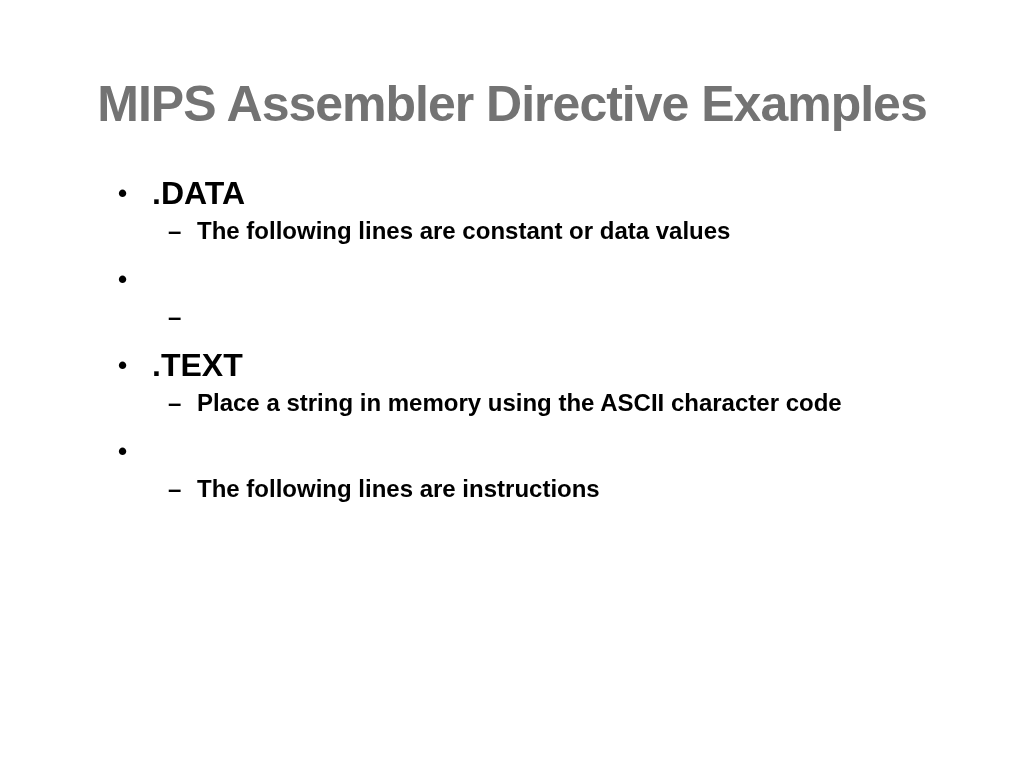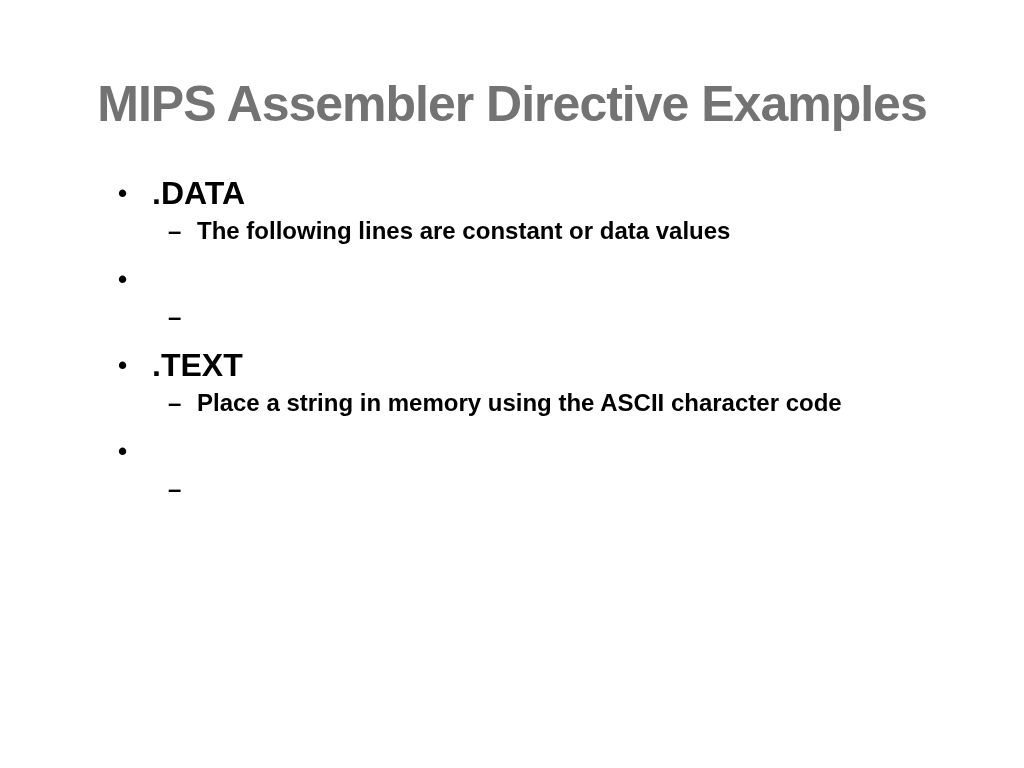--- a/index.html
+++ b/index.html
@@ -93,16 +93,17 @@
     <div class="item-sub">
       <span class="dash-marker">–</span>
       <span class="desc">Place a string in memory using the ASCII character code</span>
     </div>
 
     <div class="item-head">
       <span class="head-marker">•</span>
     </div>
     <div class="item-sub">
       <span class="dash-marker">–</span>
+      <span class="desc">The following lines are instructions</span>
     </div>
 
   </div>
 </div>
 
 </body></html>

